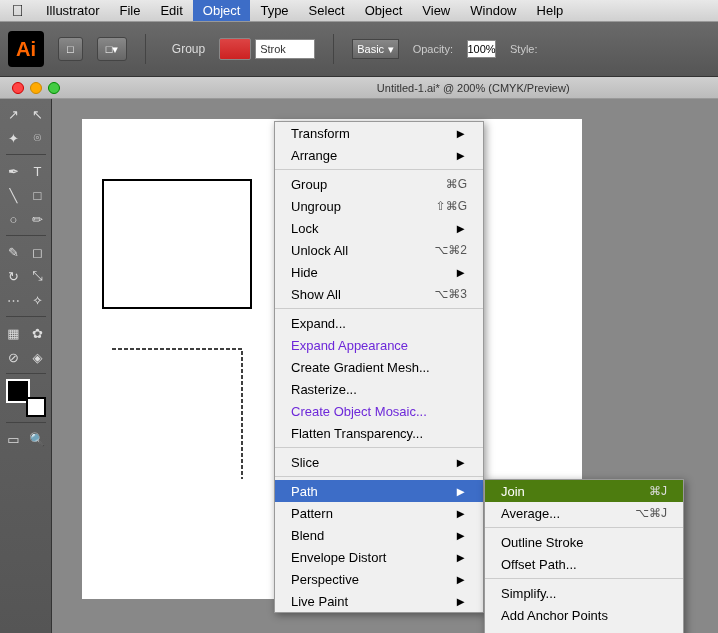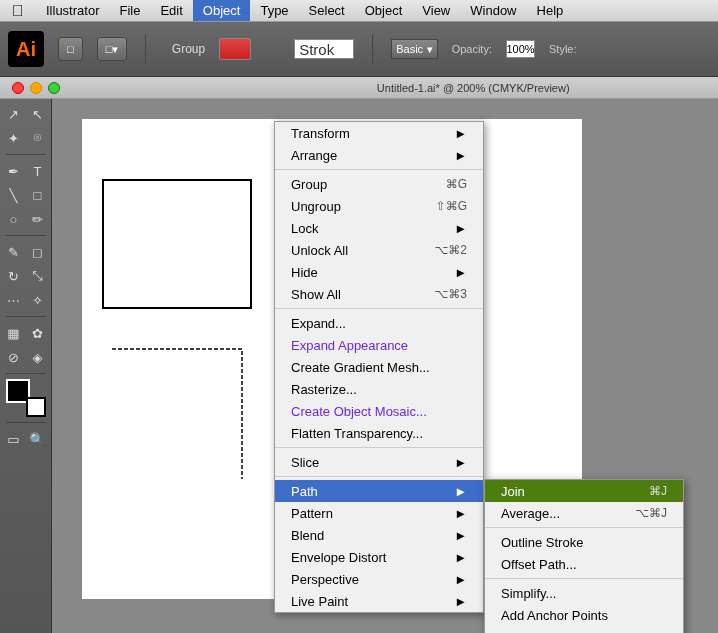--- a/index.html
+++ b/index.html
@@ -10,21 +10,21 @@
     .menubar-item { padding: 4px 10px; height: 100%; display: flex; align-items: center; font-size: 13px; color: #000; cursor: default; }
     .menubar-item.active { background: #3d6dc7; color: #fff; }
     .apple-logo { padding: 0 12px; font-size: 16px; }
 
     
     .toolbar { background: linear-gradient(to bottom, #6a6a6a, #555); height: 55px; display: flex; align-items: center; padding: 0 8px; gap: 14px; border-bottom: 1px solid #333; }
     .ai-logo { background: #000; color: #ff6600; font-weight: bold; font-size: 20px; width: 36px; height: 36px; display: flex; align-items: center; justify-content: center; border-radius: 4px; }
     .toolbar-btn { background: linear-gradient(to bottom, #888, #666); border: 1px solid #444; border-radius: 3px; height: 24px; padding: 0 8px; color: #fff; font-size: 11px; cursor: pointer; display: flex; align-items: center; }
     .toolbar-sep { width: 1px; height: 30px; background: #444; margin: 0 4px; }
     .group-label { color: #ddd; font-size: 12px; margin-left: 8px; }
-    .stroke-box { background: #fff; border: 1px solid #888; width: 60px; height: 20px; display: flex; align-items: center; padding: 0 4px; font-size: 15px; color: #333; margin-left: 39px; }
+    .stroke-box { background: #fff; border: 1px solid #888; width: 60px; height: 20px; display: flex; align-items: center; padding: 0 4px; font-size: 11px; color: #333; }
     .basic-select { background: linear-gradient(to bottom, #888, #666); border: 1px solid #444; color: #fff; font-size: 11px; height: 20px; padding: 0 4px; display: flex; align-items: center; gap: 4px; }
     .opacity-label { color: #ccc; font-size: 11px; }
     .opacity-val { background: #fff; width: 29px; height: 18px; border: 1px solid #888; display: flex; align-items: center; justify-content: center; font-size: 11px; }
     .style-label { color: #ccc; font-size: 11px; }
 
     
     .doc-titlebar { background: linear-gradient(to bottom, #d0d0d0, #bbb); height: 22px; display: flex; align-items: center; padding: 0 12px; font-size: 11px; color: #333; border-bottom: 1px solid #999; gap: 44px; }
 
     
     .main-area { display: flex; height: calc(633px - 99px); }

